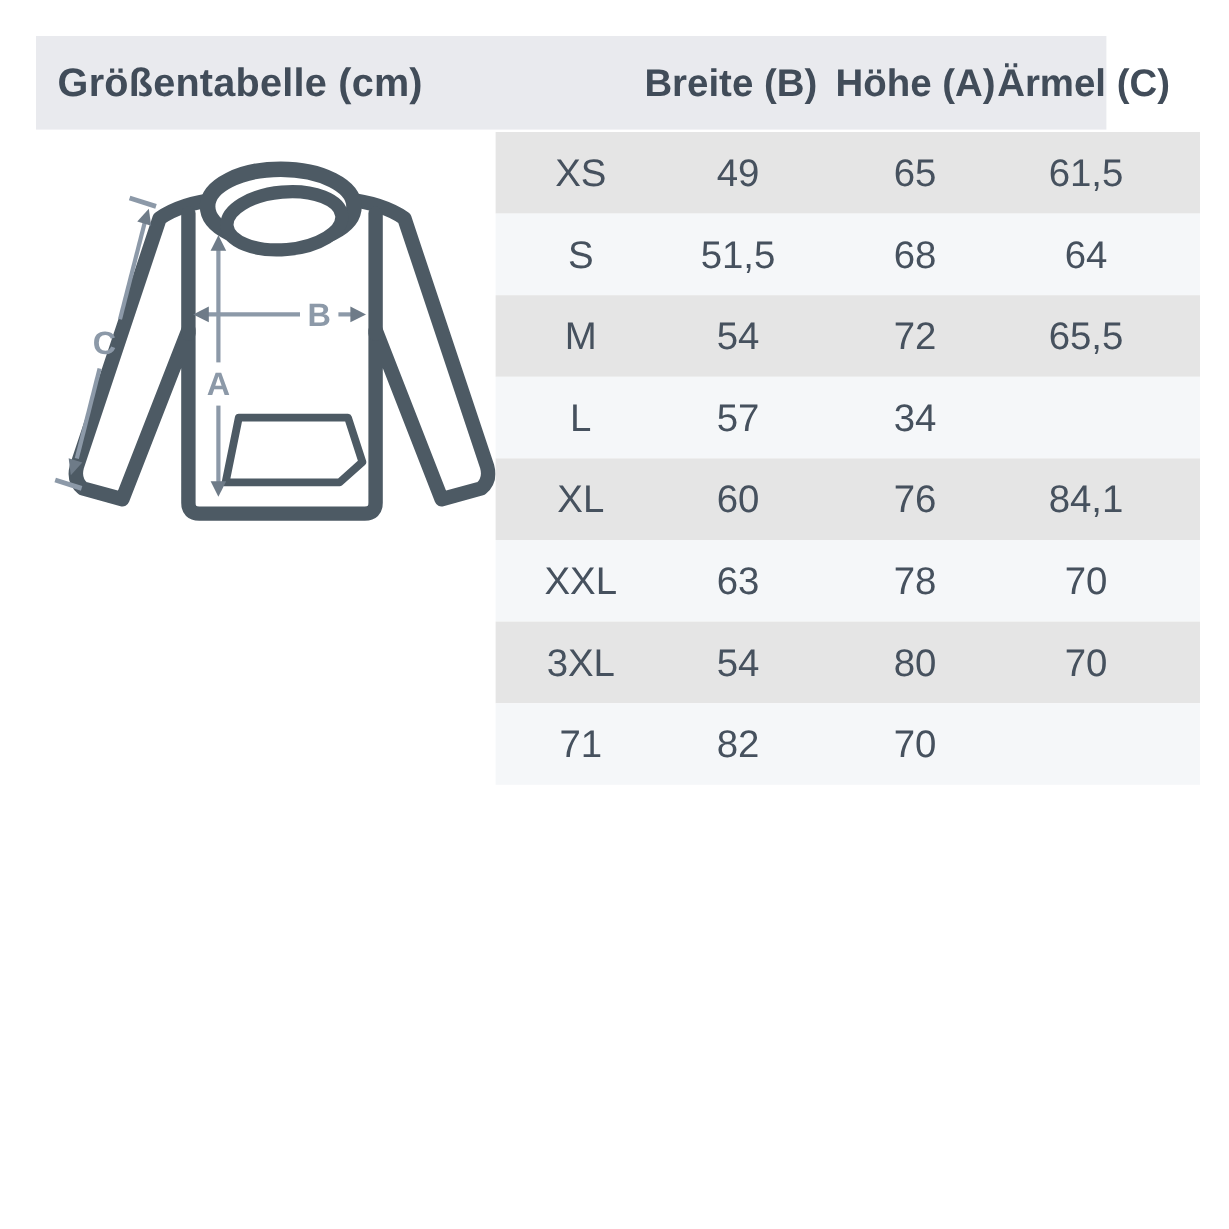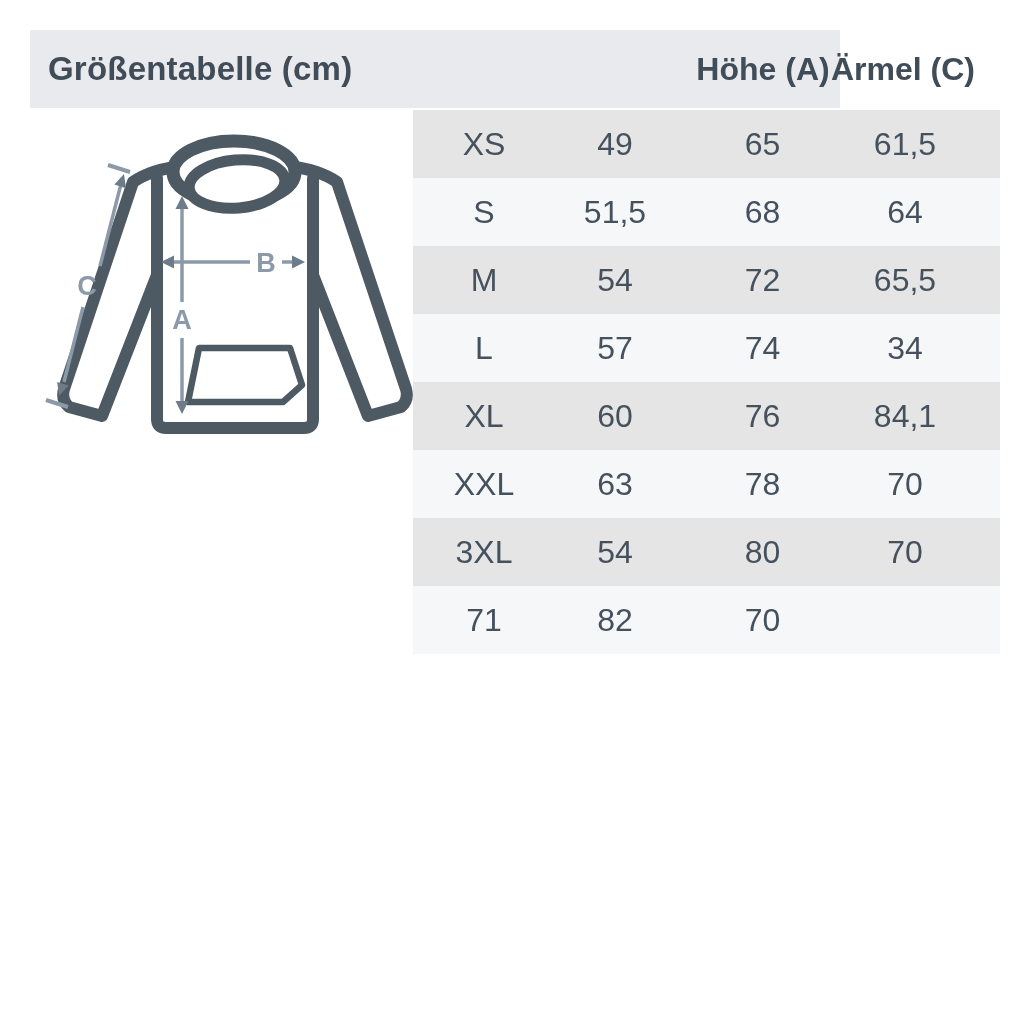--- a/index.html
+++ b/index.html
@@ -2,21 +2,21 @@
 <html><head>
 <meta charset="utf-8">
 <style>
   * { margin: 0; padding: 0; box-sizing: border-box; }
   html, body { width: 1024px; height: 1024px; background: #ffffff; }
   body { font-family: "Liberation Sans", sans-serif; }
   .page { position: relative; width: 1024px; height: 1024px; background: #ffffff; overflow: hidden; }
 
   
   .header {
-    position: absolute; left: 30px; top: 30px; width: 810px; height: 78px;
+    position: absolute; left: 30px; top: 30px; width: 892px; height: 78px;
     background: #e9eaee;
   }
   .header .title {
     position: absolute; left: 18px; top: 0; height: 78px; line-height: 78px;
     font-size: 33px; font-weight: 700; color: #414c59; letter-spacing: 0.2px;
   }
   .header .col-label {
     position: absolute; top: 0; height: 78px; line-height: 78px;
     font-size: 32px; font-weight: 700; color: #414c59; transform: translateX(-50%);
     white-space: nowrap;
@@ -47,20 +47,21 @@
   }
   .note b { font-weight: 700; color: #6d7989; }
 </style>
 </head>
 <body>
 
 <div class="page">
 
   <div class="header">
     <div class="title">Größentabelle (cm)</div>
+    <div class="col-label c1">Breite (B)</div>
     <div class="col-label c2">Höhe (A)</div>
     <div class="col-label c3">Ärmel (C)</div>
   </div>
 
   <svg class="diagram" viewBox="0 0 390 330" aria-hidden="true">
 
     <path d="M 152 46
          C 134 48 116 53 103 62
          L 34 269
          Q 31 280 39 287
@@ -131,21 +132,20 @@
     <div class="row">
       <div class="cell">M</div>
       <div class="cell">54</div>
       <div class="cell">72</div>
       <div class="cell">65,5</div>
     </div>
 
     <div class="row shaded">
       <div class="cell">L</div>
       <div class="cell">57</div>
-      <div class="cell">74</div>
       <div class="cell">34</div>
     </div>
 
     <div class="row">
       <div class="cell">XL</div>
       <div class="cell">60</div>
       <div class="cell">76</div>
       <div class="cell">84,1</div>
     </div>
 

